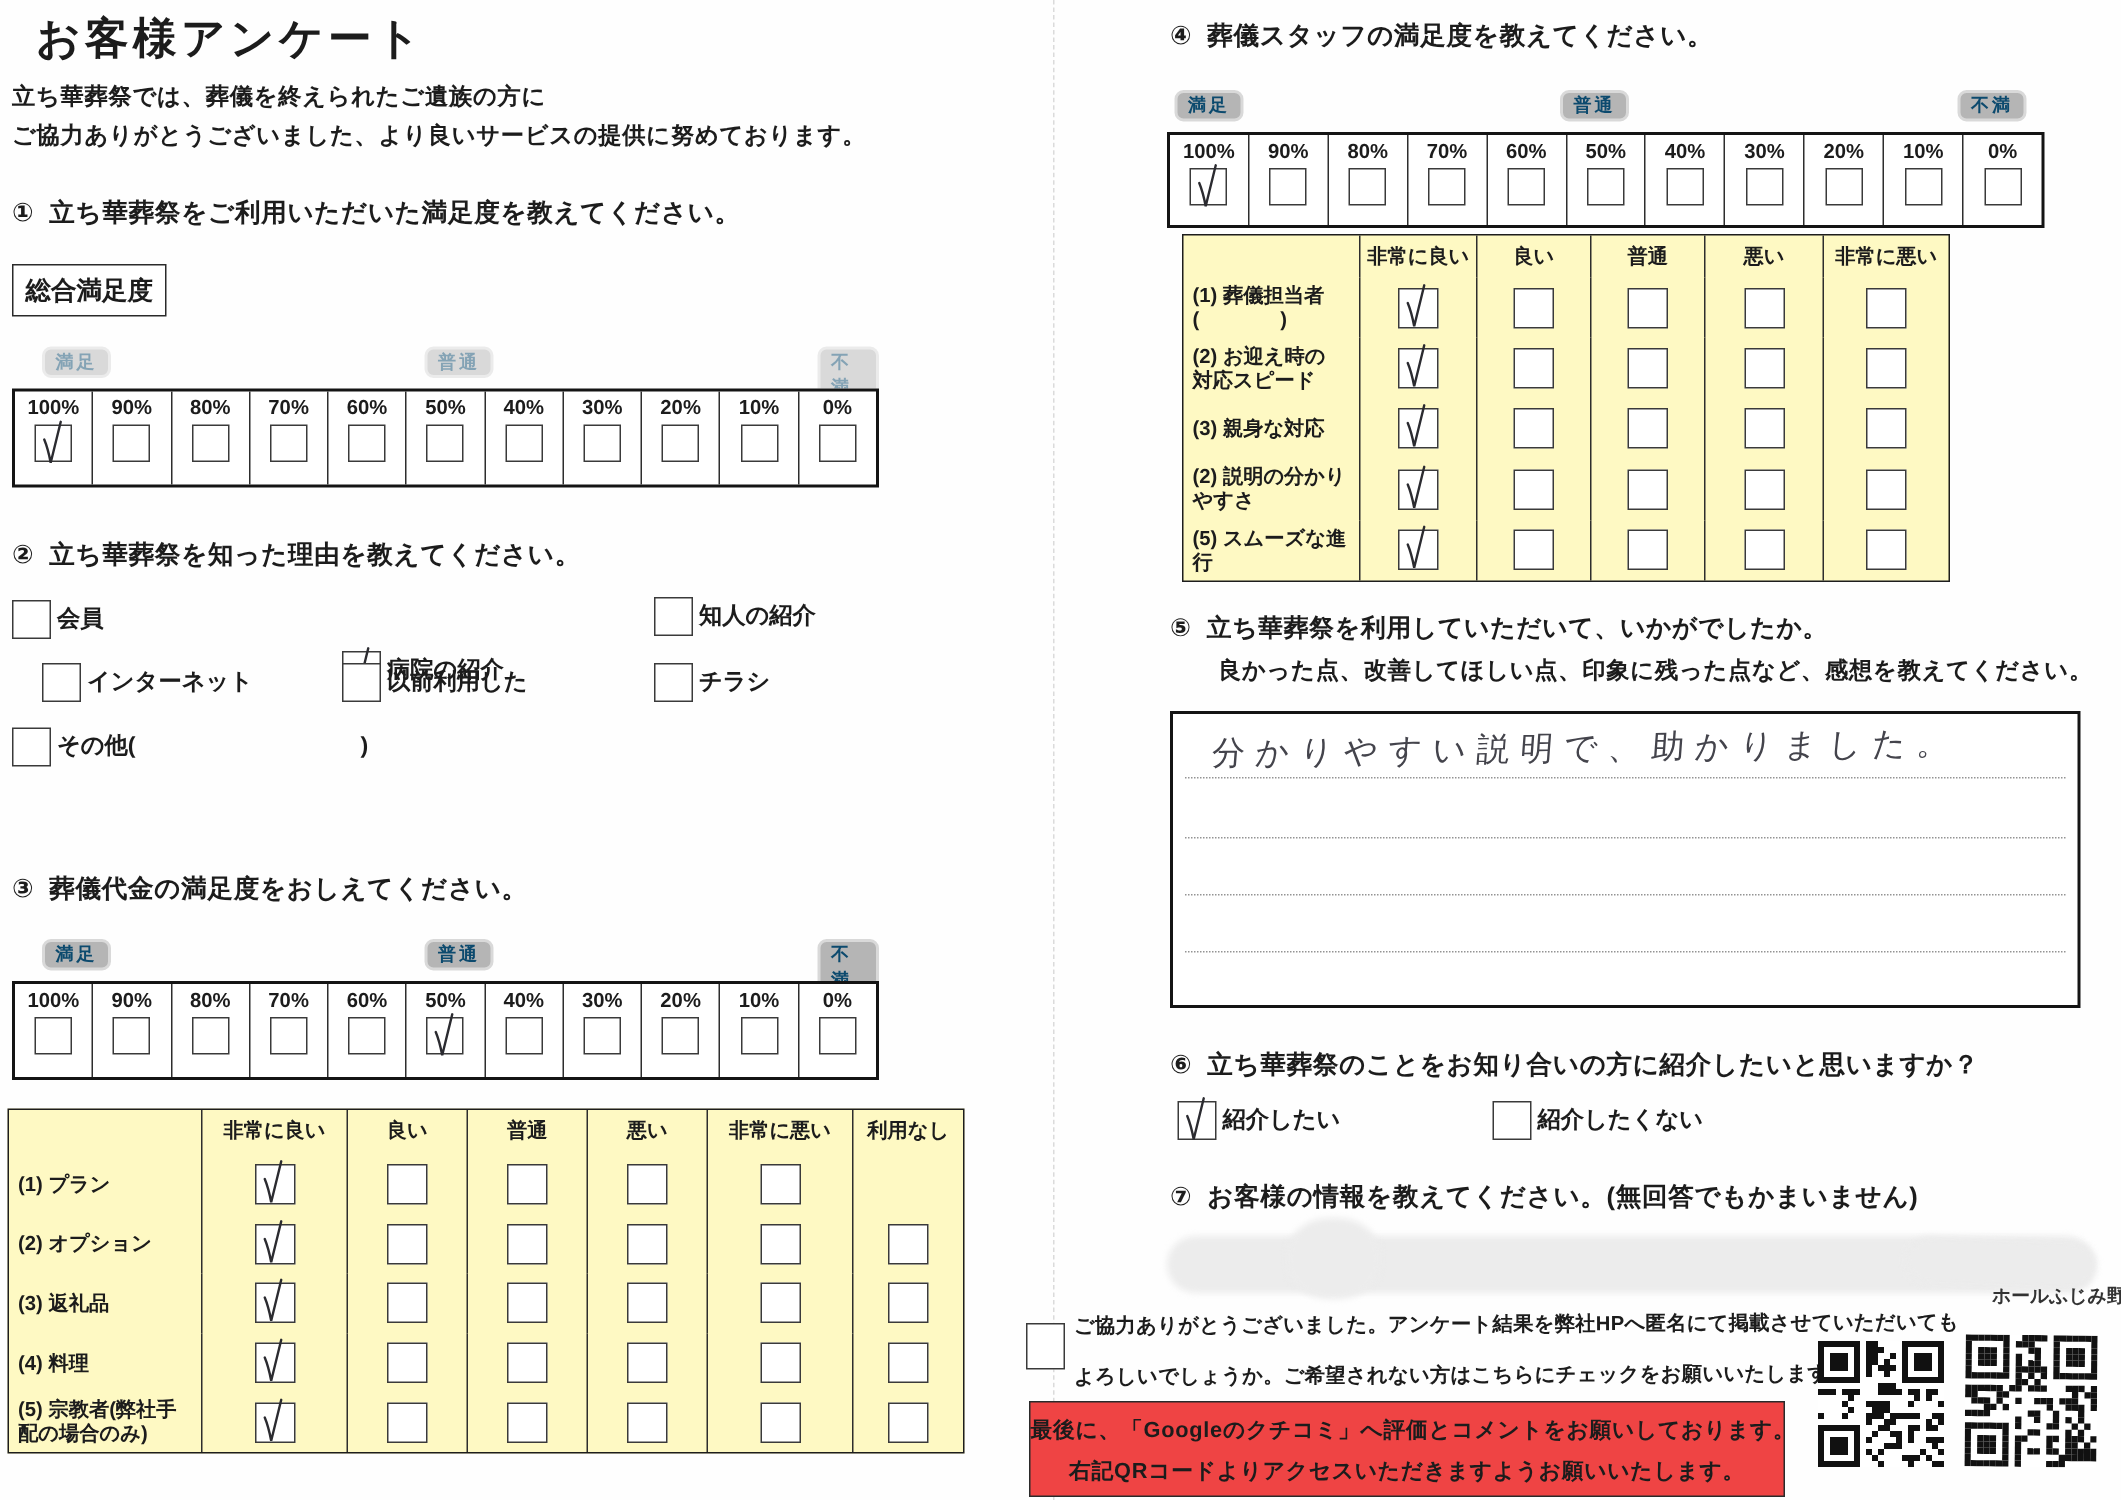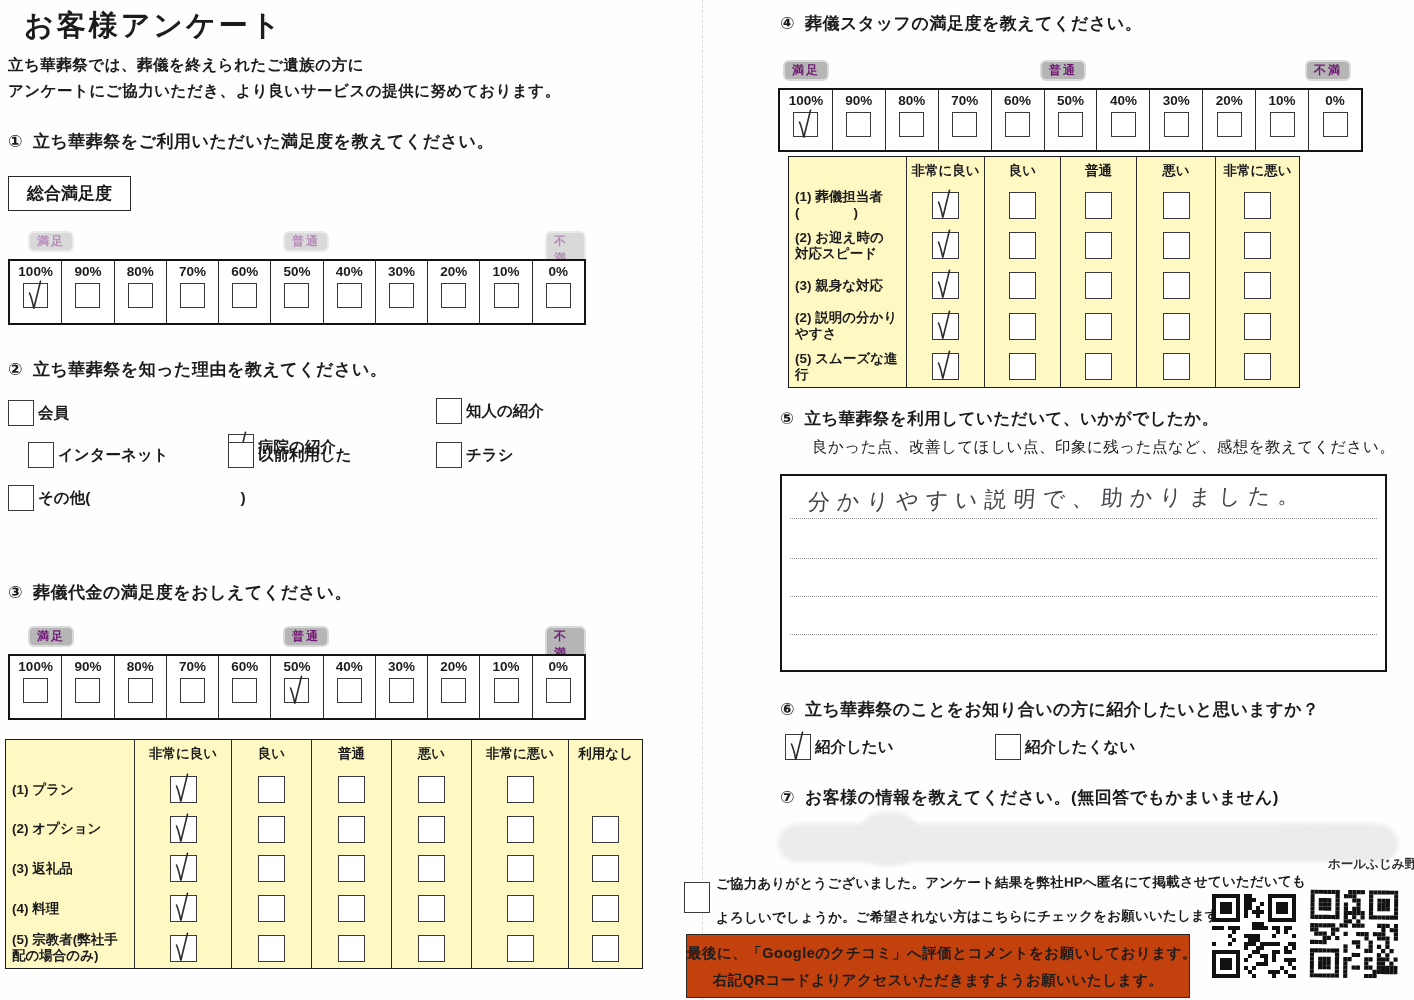--- a/index.html
+++ b/index.html
@@ -6,25 +6,25 @@
   body{
     width:1414px;height:1000px;position:relative;overflow:hidden;
     background:#fefefe;color:#1c1c1c;
     font-family:"Liberation Sans","DejaVu Sans",sans-serif;
   }
   .abs{position:absolute}
   .page-title{font-size:29px;font-weight:700;letter-spacing:3px;margin:0}
   .intro{font-size:15.5px;font-weight:600;line-height:26px;letter-spacing:.5px}
   .q-head{font-size:17px;font-weight:700;letter-spacing:.5px;white-space:nowrap}
   .q-num{margin-right:10px}
-  .sub-line{font-size:15.5px;font-weight:400;letter-spacing:.5px;white-space:nowrap}
-  .boxed-label{border:1.8px solid #2a2a2a;padding:5px 18px;font-size:17px;font-weight:700;background:#fff}
+  .sub-line{font-size:15.5px;font-weight:700;letter-spacing:.5px;white-space:nowrap}
+  .boxed-label{border:1.8px solid #2a2a2a;padding:5px 8px;font-size:17px;font-weight:700;background:#fff}
   
   .badge{
-    position:absolute;top:0;background:#b5b5b5;color:#701a75;
+    position:absolute;top:0;background:#b5b5b5;color:#0c4a6e;
     border:2.5px solid #d9d9d9;border-radius:6px;
     font-size:12px;font-weight:700;padding:0 7px;line-height:17px;letter-spacing:2px;
   }
   .badge.faded{opacity:.5;filter:blur(.4px)}
   
   .scale-wrap{position:absolute}
   .scale-table{position:relative;margin-top:28px;display:flex;border:2.5px solid #141414;background:#fff;box-sizing:border-box}
   .scale-cell{flex:1;border-right:1.6px solid #2d2d2d;display:flex;flex-direction:column;align-items:center;padding-top:3px;box-sizing:border-box}
   .scale-cell:last-child{border-right:none}
   .pct{font-size:13.5px;font-weight:600}
@@ -52,37 +52,37 @@
     position:absolute;left:26px;top:8px;font-size:22px;color:#44444c;
     letter-spacing:7px;white-space:nowrap;font-weight:400;
     transform:rotate(-0.8deg) skewX(-5deg);
   }
   
   .blur-blob{position:absolute;background:#ececec;filter:blur(2px);border-radius:22px}
   
   .fold{position:absolute;left:702px;top:0;height:1000px;border-left:1.6px dashed #d6d6d6;opacity:.85}
   
   .consent{font-size:13.5px;font-weight:600;white-space:nowrap;letter-spacing:.2px;transform:rotate(-0.25deg)}
-  .google-box{position:absolute;border:1.8px solid #2a2a2a;background:#c2410c;box-sizing:border-box;text-align:center}
+  .google-box{position:absolute;border:1.8px solid #2a2a2a;background:#ef4444;box-sizing:border-box;text-align:center}
   .google-line{font-size:14.5px;font-weight:700;letter-spacing:.5px;white-space:nowrap}
   .hall-name{font-size:12.5px;font-weight:600;color:#333;white-space:nowrap}
   .qr{position:absolute}
 </style>
 </head>
 <body>
 
 <div id="page">
 
   <div class="fold"></div>
 
   <h1 class="abs page-title" style="left:24px;top:6px">お客様アンケート</h1>
 
   <div class="abs intro" style="left:8px;top:52px">
     <div>立ち華葬祭では、葬儀を終えられたご遺族の方に</div>
-    <div>アンケートにご協力いただき、より良いサービスの提供に努めております。</div>
+    <div>ご協力ありがとうございました、より良いサービスの提供に努めております。</div>
   </div>
 
   <div class="abs q-head" style="left:8px;top:130px">
     <span class="q-num">①</span><span>立ち華葬祭をご利用いただいた満足度を教えてください。</span>
   </div>
 
   <div class="abs boxed-label" style="left:8px;top:176px">総合満足度</div>
 
   <div id="scale-q1" class="scale-wrap" style="left: 8px; top: 231px; width: 578px;">
       <span class="badge faded" style="left: 20px;">満足</span>

